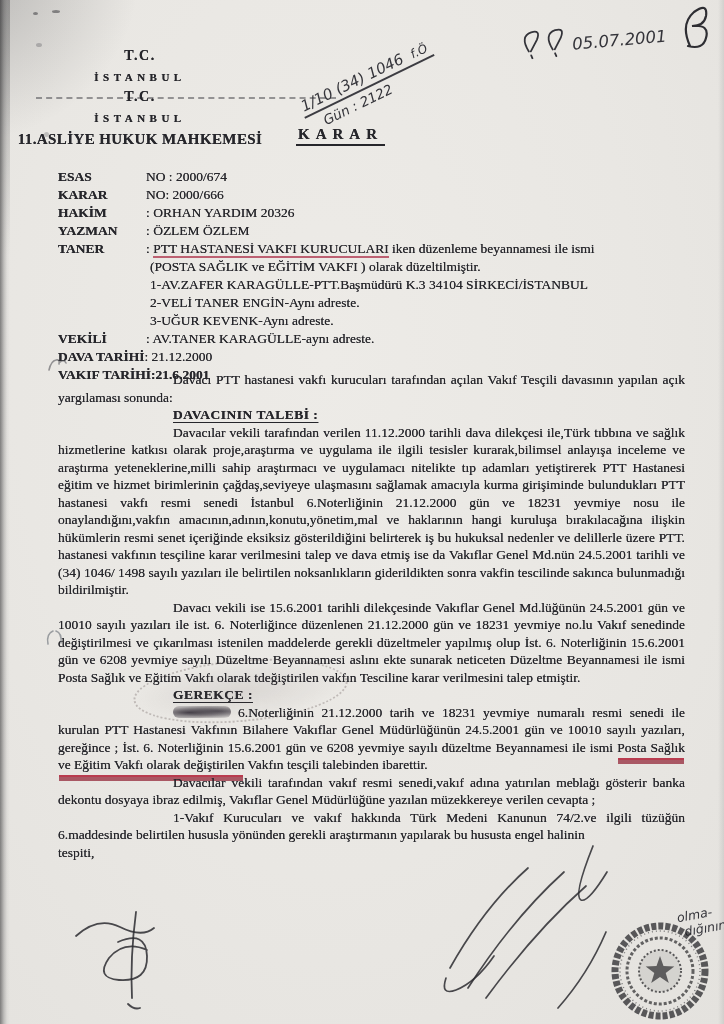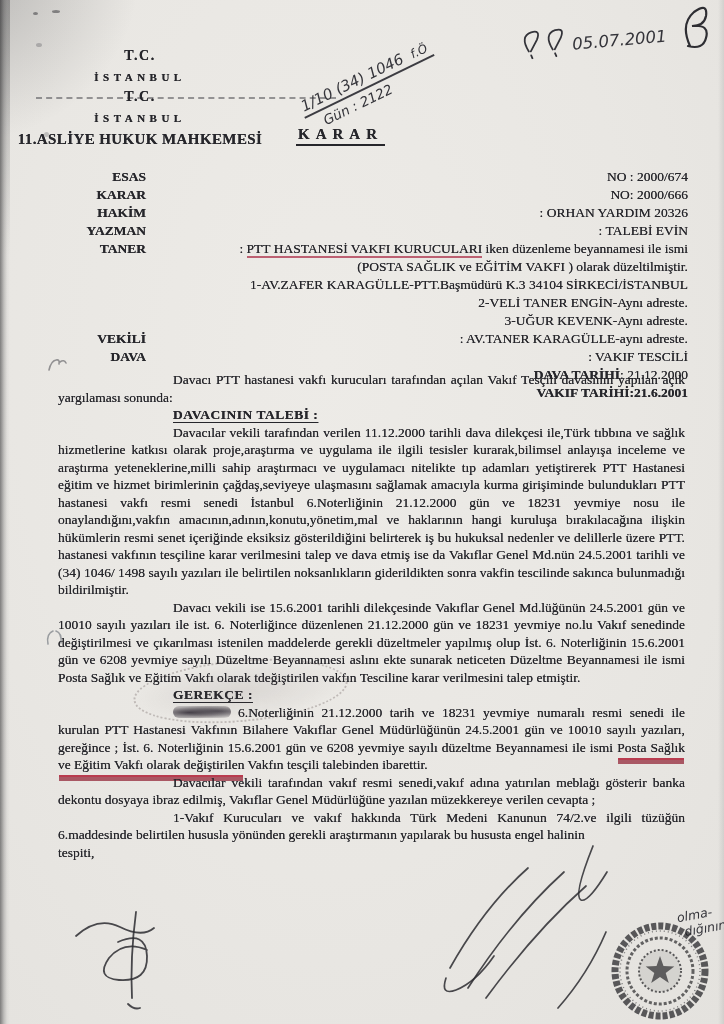--- a/index.html
+++ b/index.html
@@ -22,21 +22,21 @@
   
   .ink{text-shadow:0 0 .6px rgba(38,38,43,.85);}
 
   .header{position:absolute;left:9px;top:46px;width:262px;text-align:center;}
   .header .tc{font-weight:bold;font-size:14px;letter-spacing:1.5px;line-height:20.5px;}
   .header .city{font-weight:bold;font-size:11px;letter-spacing:4.5px;line-height:20.5px;}
   .header .court{font-weight:bold;font-size:15px;line-height:22px;letter-spacing:.4px;}
   .karar-title{position:absolute;left:296px;top:126px;font-weight:bold;font-size:15px;
         letter-spacing:6px;border-bottom:2px solid #26262b;padding:0 2px 1px 2px;}
 
-  .meta{position:absolute;left:58px;top:168px;width:630px;font-size:13.5px;line-height:18px;text-align:right;}
+  .meta{position:absolute;left:58px;top:168px;width:630px;font-size:13.5px;line-height:18px;}
   .mrow{display:flex;}
   .mlabel{flex:0 0 88px;font-weight:bold;}
   .mval{flex:1;}
   .mcont{margin-left:92px;}
   .mline .mlabel-inline{font-weight:bold;}
   .bold{font-weight:bold;}
   .red-underline{border-bottom:2px solid rgba(181,72,93,.85);padding-bottom:0;}
 
   .bodytext{position:absolute;left:58px;top:371px;width:627px;font-size:13.5px;
         line-height:17.5px;text-align:justify;}
@@ -112,37 +112,33 @@
     <div class="mrow">
         <span class="mlabel">KARAR</span>
         <span class="mval">NO: 2000/666</span>
       </div>
     <div class="mrow">
         <span class="mlabel">HAKİM</span>
         <span class="mval">: ORHAN YARDIM 20326</span>
       </div>
     <div class="mrow">
         <span class="mlabel">YAZMAN</span>
-        <span class="mval">: TALEBİ EVİN</span>
+        <span class="mval">: ÖZLEM ÖZLEM</span>
       </div>
     <div class="mrow">
       <span class="mlabel">TANER</span>
       <span class="mval"><span>: </span><span class="red-underline">PTT HASTANESİ VAKFI KURUCULARI</span><span> iken düzenleme beyannamesi ile ismi</span></span>
     </div>
     <div class="mcont">(POSTA SAĞLIK ve EĞİTİM VAKFI ) olarak düzeltilmiştir.</div>
     <div class="mcont">1-AV.ZAFER KARAGÜLLE-PTT.Başmüdürü K.3 34104 SİRKECİ/İSTANBUL</div>
     <div class="mcont">2-VELİ TANER ENGİN-Aynı adreste.</div>
     <div class="mcont">3-UĞUR KEVENK-Aynı adreste.</div>
     <div class="mrow">
         <span class="mlabel">VEKİLİ</span>
         <span class="mval">: AV.TANER KARAGÜLLE-aynı adreste.</span>
-      </div>
-    <div class="mrow">
-        <span class="mlabel">DAVA</span>
-        <span class="mval">: VAKIF TESCİLİ</span>
       </div>
     <div class="mline"><span class="mlabel-inline">DAVA TARİHİ</span><span>:  21.12.2000</span></div>
     <div class="mline"><span class="mlabel-inline">VAKIF TARİHİ:</span><span class="bold">21.6.2001</span></div>
   </div>
 
   <div class="bodytext ink">
     <p class="indent">Davacı PTT hastanesi vakfı kurucuları tarafından açılan Vakıf Tesçili  davasının yapılan açık yargılaması sonunda:</p>
     <p class="heading-line"><span class="sec-heading">DAVACININ TALEBİ :</span></p>
     <p class="indent">Davacılar  vekili tarafından verilen 11.12.2000 tarihli  dava dilekçesi ile,Türk tıbbına ve sağlık hizmetlerine katkısı olarak proje,araştırma ve uygulama ile ilgili tesisler kurarak,bilimsel anlayışa inceleme ve araştırma yeteneklerine,milli sahip araştırmacı ve uygulamacı nitelikte tıp adamları yetiştirerek PTT Hastanesi eğitim ve hizmet birimlerinin çağdaş,seviyeye ulaşmasını sağlamak amacıyla kurma girişiminde bulundukları PTT hastanesi vakfı resmi senedi İstanbul 6.Noterliğinin 21.12.2000 gün ve 18231 yevmiye nosu ile onaylandığını,vakfın amacının,adının,konutu,yönetim,mal ve haklarının hangi kuruluşa bırakılacağına ilişkin hükümlerin resmi senet içeriğinde eksiksiz gösterildiğini belirterek iş bu hukuksal nedenler ve delillerle üzere PTT. hastanesi vakfının tesçiline karar verilmesini talep ve dava etmiş ise da Vakıflar Genel Md.nün 24.5.2001 tarihli ve (34) 1046/ 1498 sayılı yazıları ile belirtilen noksanlıkların giderildikten sonra vakfin tescilinde sakınca bulunmadığı bildirilmiştir.</p>
     <p class="indent">Davacı vekili ise 15.6.2001 tarihli dilekçesinde Vakıflar Genel Md.lüğünün 24.5.2001 gün ve 10010 sayılı yazıları ile ist. 6. Noterliğince düzenlenen 21.12.2000 gün ve 18231 yevmiye no.lu Vakıf senedinde değiştirilmesi  ve çıkarılması istenilen maddelerde gerekli düzeltmeler yapılmış olup İst. 6. Noterliğinin 15.6.2001 gün ve 6208 yevmiye sayılı Düzeltme Beyannamesi aslını ekte sunarak neticeten Düzeltme Beyannamesi ile ismi Posta Sağlık ve Eğitim Vakfı olarak tdeğiştirilen vakfın Tesciline karar verilmesini talep etmiştir.</p>

